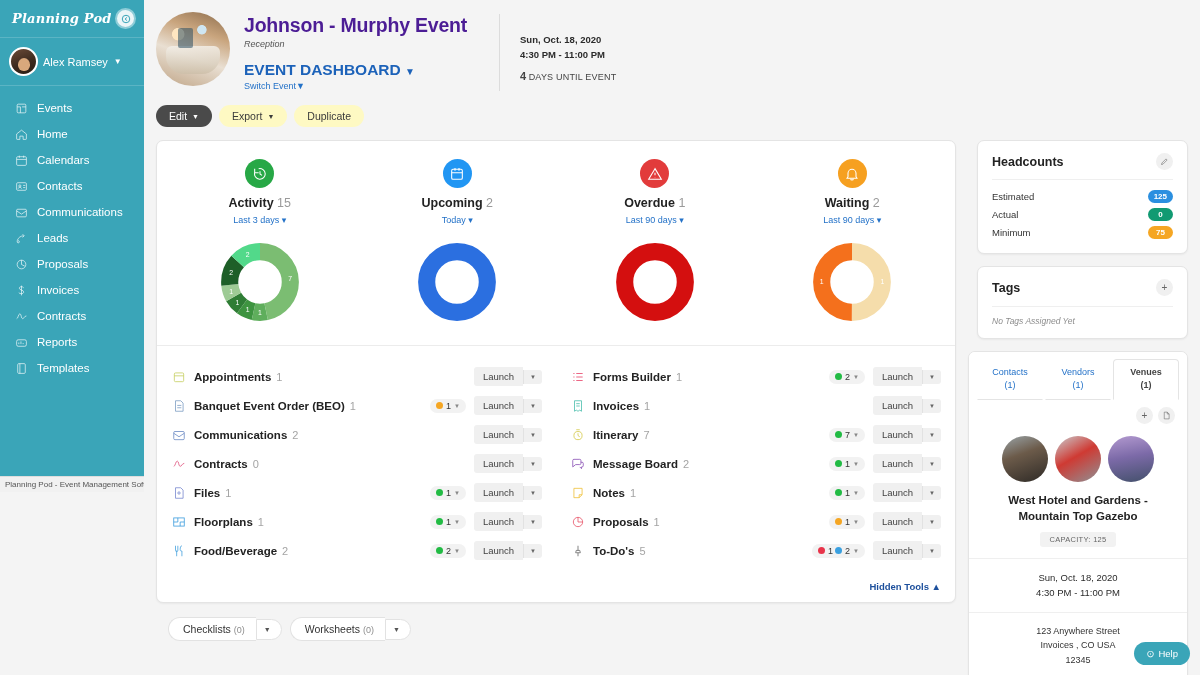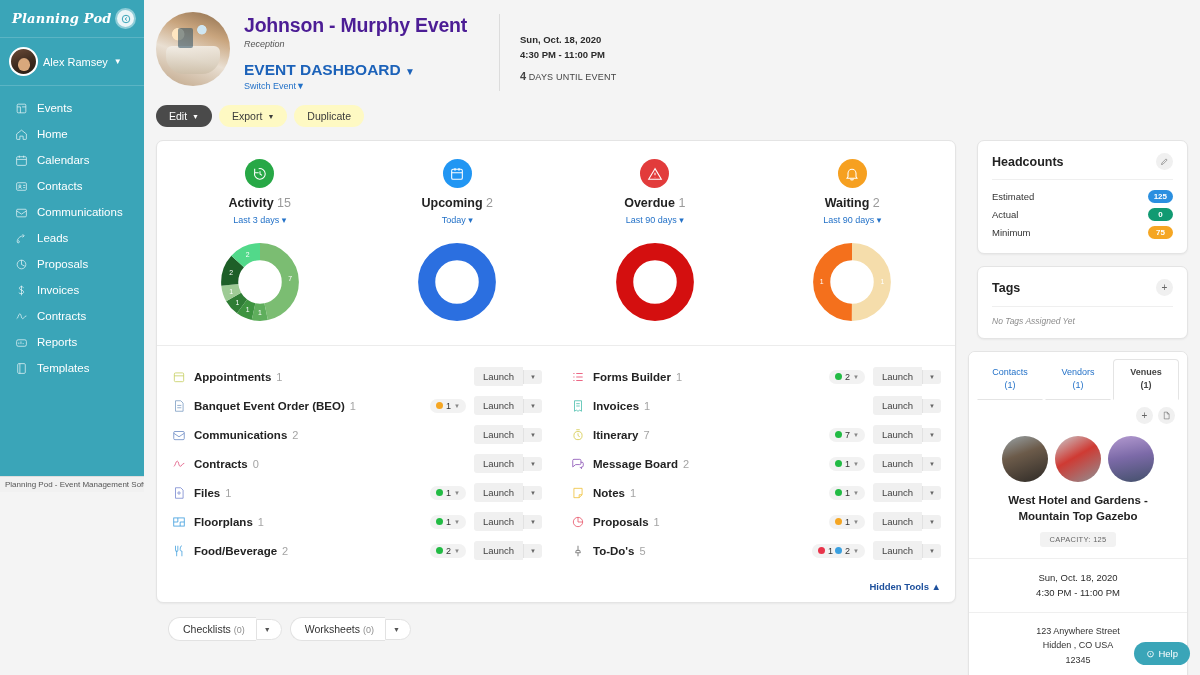--- a/index.html
+++ b/index.html
@@ -890,21 +890,21 @@
             <div class="vthumb vt3"></div>
           </div>
           <div class="vname">West Hotel and Gardens - Mountain Top Gazebo</div>
           <div class="vcap">CAPACITY: 125</div>
           <div class="vdate">
             <div>Sun, Oct. 18, 2020</div>
             <div>4:30 PM - 11:00 PM</div>
           </div>
           <div class="vaddr">
             <div>123 Anywhere Street</div>
-            <div>Hidden , CO USA</div>
+            <div>Invoices , CO USA</div>
             <div>12345</div>
           </div>
           <div class="vlinks">
             
             
           </div>
         </div>
       </div>
     </div>
 

